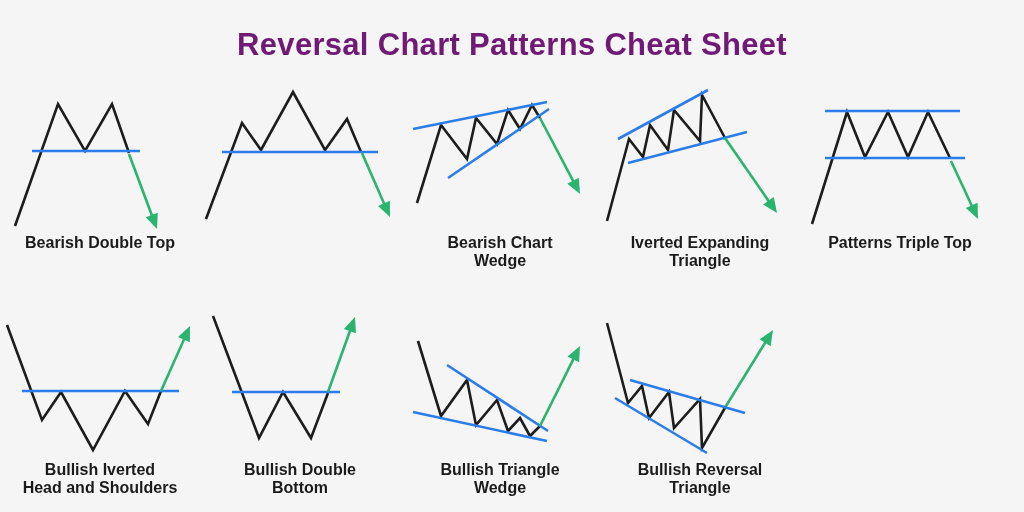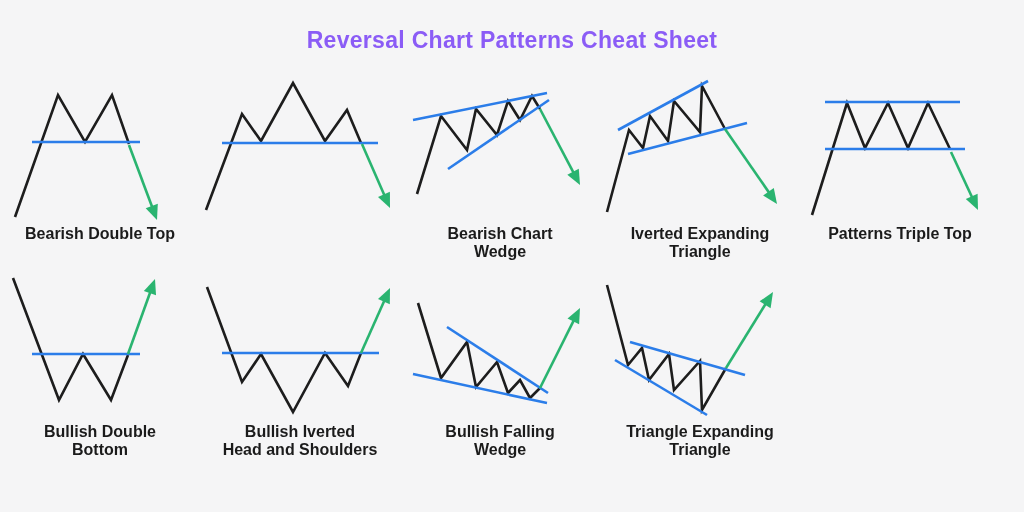--- a/index.html
+++ b/index.html
@@ -7,31 +7,31 @@
   body {
     width: 1024px; height: 512px;
     background: #f5f5f6;
     font-family: "Liberation Sans", sans-serif;
     color: #1b1b1b;
     overflow: hidden;
   }
   .title {
     padding-top: 27px;
     text-align: center;
-    font-size: 23px;
+    font-size: 31px;
     font-weight: 600;
     letter-spacing: 0.3px;
-    color: #8b5cf6;
+    color: #701a75;
   }
   .grid {
     width: 844px;
     margin-top: 18px;
     display: grid;
     grid-template-columns: repeat(5, 1fr);
-    row-gap: 8px;
+    row-gap: 37px;
   }
   .card { display: flex; flex-direction: column; align-items: center; }
   .card svg { display: block; }
   .label {
     margin-top: 1px;
     text-align: center;
     font-weight: 700;
     font-size: 16px;
     line-height: 1.12;
     min-height: 37px;
@@ -105,69 +105,69 @@
           <line x1="151" y1="80" x2="174.62376335873714" y2="130.74734351136124" stroke="#2ab470" stroke-width="2.6"></line>
           <polygon points="178.0,138.0 165.8,127.1 177.6,121.7" fill="#2ab470"></polygon>
         </g>
       </svg>
       <div class="label">
         <div>Patterns Triple Top</div>
       </div>
     </div>
     <div class="card">
       <svg viewBox="0 0 200 152" width="200" height="152">
+        <polyline points="7,17 42,112 61,84 93,142 125,83 148,116 161,83" fill="none" stroke="#1d1d1d" stroke-width="2.6" stroke-linejoin="miter"></polyline>
+        <line x1="22" y1="83" x2="179" y2="83" stroke="#2b7de9" stroke-width="2.6"></line>
+        <g>
+          <line x1="161" y1="83" x2="186.74046692567578" y2="25.305849994174977" stroke="#2ab470" stroke-width="2.6"></line>
+          <polygon points="190.0,18.0 189.8,34.3 178.0,29.1" fill="#2ab470"></polygon>
+        </g>
+      </svg>
+      <div class="label">
+        <div>Bullish Iverted</div>
+        <div>Head and Shoulders</div>
+      </div>
+    </div>
+    <div class="card">
+      <svg viewBox="0 0 200 152" width="200" height="152">
         <polyline points="13,8 59,130 83,84 111,130 128,85" fill="none" stroke="#1d1d1d" stroke-width="2.6" stroke-linejoin="miter"></polyline>
         <line x1="32" y1="84" x2="140" y2="84" stroke="#2b7de9" stroke-width="2.6"></line>
         <g>
           <line x1="128" y1="84" x2="152.29024425381806" y2="16.527099294949814" stroke="#2ab470" stroke-width="2.6"></line>
           <polygon points="155.0,9.0 156.0,25.3 143.8,20.9" fill="#2ab470"></polygon>
         </g>
       </svg>
       <div class="label">
         <div>Bullish Double</div>
         <div>Bottom</div>
       </div>
     </div>
     <div class="card">
       <svg viewBox="0 0 200 152" width="200" height="152">
-        <polyline points="7,17 42,112 61,84 93,142 125,83 148,116 161,83" fill="none" stroke="#1d1d1d" stroke-width="2.6" stroke-linejoin="miter"></polyline>
-        <line x1="22" y1="83" x2="179" y2="83" stroke="#2b7de9" stroke-width="2.6"></line>
-        <g>
-          <line x1="161" y1="83" x2="186.74046692567578" y2="25.305849994174977" stroke="#2ab470" stroke-width="2.6"></line>
-          <polygon points="190.0,18.0 189.8,34.3 178.0,29.1" fill="#2ab470"></polygon>
-        </g>
-      </svg>
-      <div class="label">
-        <div>Bullish Iverted</div>
-        <div>Head and Shoulders</div>
-      </div>
-    </div>
-    <div class="card">
-      <svg viewBox="0 0 200 152" width="200" height="152">
         <polyline points="18,33 41,108 67,72 76,117 97,92 108,123 120,110 130,128 140,118" fill="none" stroke="#1d1d1d" stroke-width="2.6" stroke-linejoin="miter"></polyline>
         <line x1="47" y1="57" x2="148" y2="123" stroke="#2b7de9" stroke-width="2.6"></line>
         <line x1="13" y1="104" x2="147" y2="133" stroke="#2b7de9" stroke-width="2.6"></line>
         <g>
           <line x1="140" y1="118" x2="176.42229123600035" y2="45.155417527999326" stroke="#2ab470" stroke-width="2.6"></line>
           <polygon points="180.0,38.0 179.1,54.3 167.5,48.5" fill="#2ab470"></polygon>
         </g>
       </svg>
       <div class="label">
-        <div>Bullish Falling</div>
+        <div>Bullish Triangle</div>
         <div>Wedge</div>
       </div>
     </div>
     <div class="card">
       <svg viewBox="0 0 200 152" width="200" height="152">
         <polyline points="7,15 28,95 42,78 49,110 69,84 74,120 100,91 102,140 126,98" fill="none" stroke="#1d1d1d" stroke-width="2.6" stroke-linejoin="miter"></polyline>
         <line x1="30" y1="72" x2="145" y2="105" stroke="#2b7de9" stroke-width="2.6"></line>
         <line x1="15" y1="90" x2="107" y2="145" stroke="#2b7de9" stroke-width="2.6"></line>
         <g>
           <line x1="126" y1="98" x2="168.7922455816868" y2="28.80402842110216" stroke="#2ab470" stroke-width="2.6"></line>
           <polygon points="173.0,22.0 170.6,38.2 159.6,31.3" fill="#2ab470"></polygon>
         </g>
       </svg>
       <div class="label">
-        <div>Triangle Expanding</div>
+        <div>Bullish Reversal</div>
         <div>Triangle</div>
       </div>
     </div>
   </div>
 
 </body></html>

